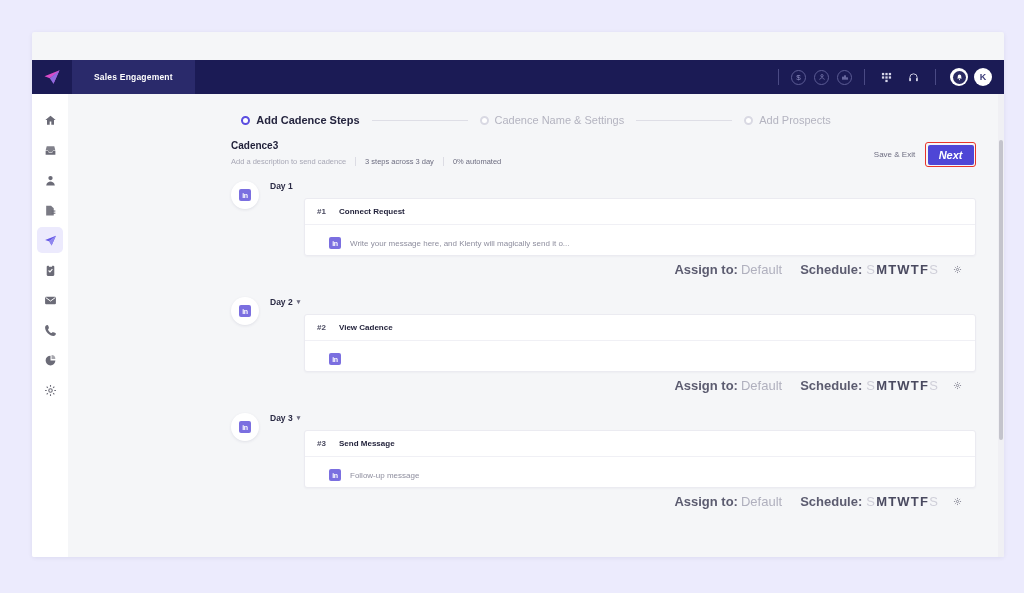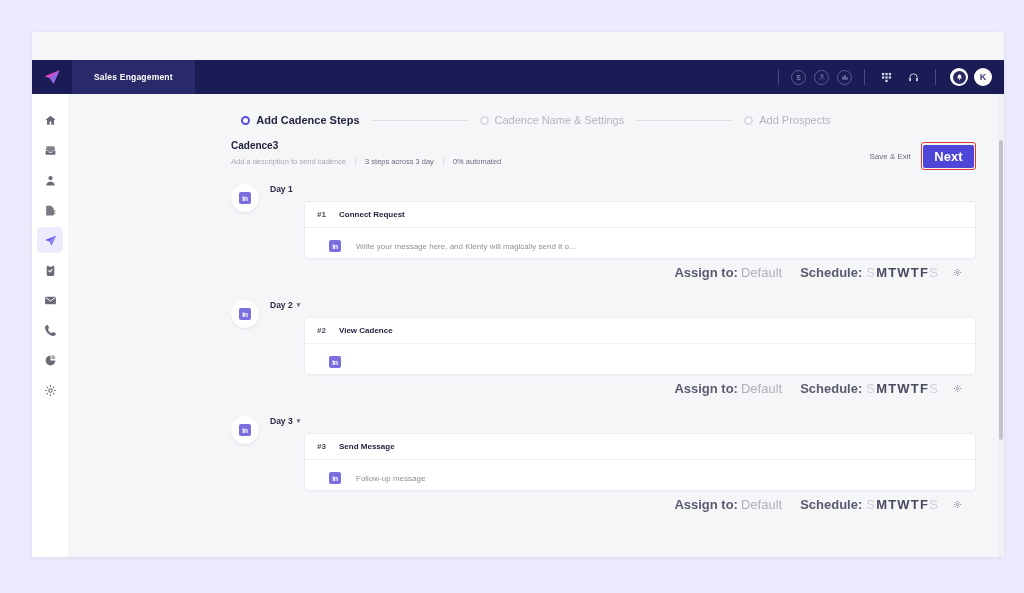--- a/index.html
+++ b/index.html
@@ -157,26 +157,27 @@
   .title-right { display: flex; align-items: center; gap: 10px; padding-top: 2px; }
   .save-exit { font-size: 8px; color: #6d6d80; }
   .next-wrap {
     border: 1.5px solid #e8342a;
     border-radius: 3px;
     padding: 1.5px;
   }
   .next-btn {
     background: #4e46d6;
     color: #fff;
-    font-size: 13px;
+    font-size: 11px;
     font-weight: bold;
     padding: 4px 11px;
     border-radius: 2px;
     border: none;
     font-family: "Liberation Sans", sans-serif;
+    font-style: italic;
   }
   
   .days { padding: 14px 28px 0 0; }
   .day-group { position: relative; margin-bottom: 20px; }
   .day-badge {
     position: absolute;
     left: 163px; top: 0;
     width: 28px; height: 28px;
     border-radius: 50%;
     background: #ffffff;
@@ -207,21 +208,21 @@
   .card-head {
     display: flex; align-items: center;
     padding: 8px 12px;
     border-bottom: 1px solid #f0f0f5;
     font-size: 8px;
   }
   .step-num { color: #4a4a60; font-weight: bold; width: 22px; }
   .step-name { color: #1f1f38; font-weight: bold; }
   .card-body {
     display: flex; align-items: center;
-    gap: 15px;
+    gap: 9px;
     padding: 9px 12px 3px 24px;
     min-height: 30px;
   }
   .msg-text { font-size: 8px; color: #8e8e9e; }
   .card-foot {
     display: flex; align-items: center; justify-content: flex-end;
     gap: 0; padding: 6px 14px 0 0;
     font-size: 13px; color: #8a8a99;
   }
   .assign-label { color: #5c5c70; font-weight: bold; }

